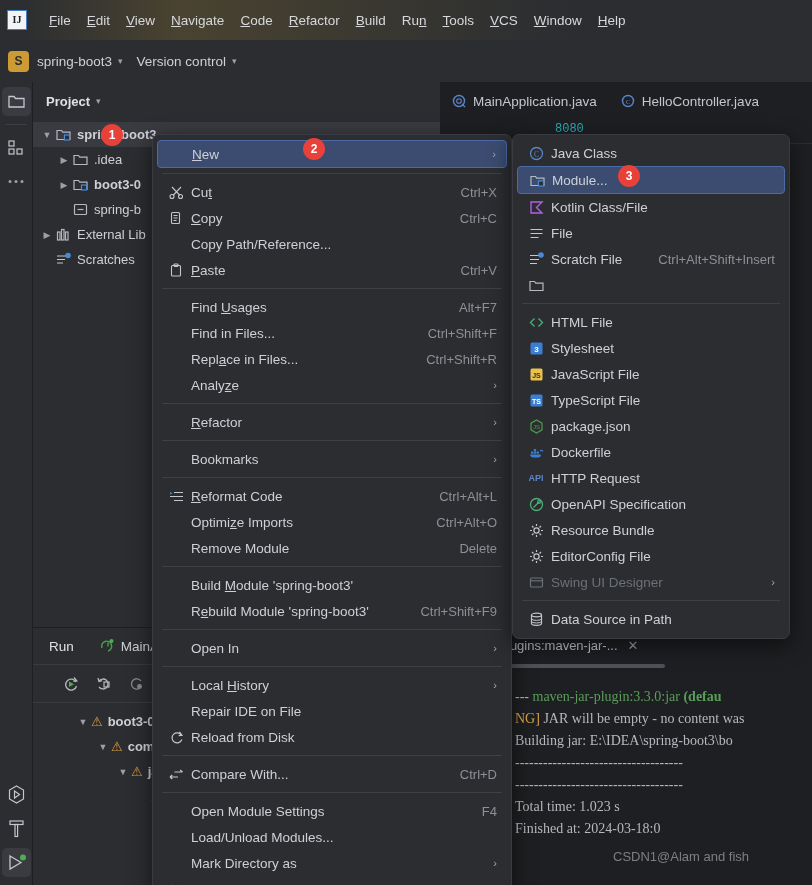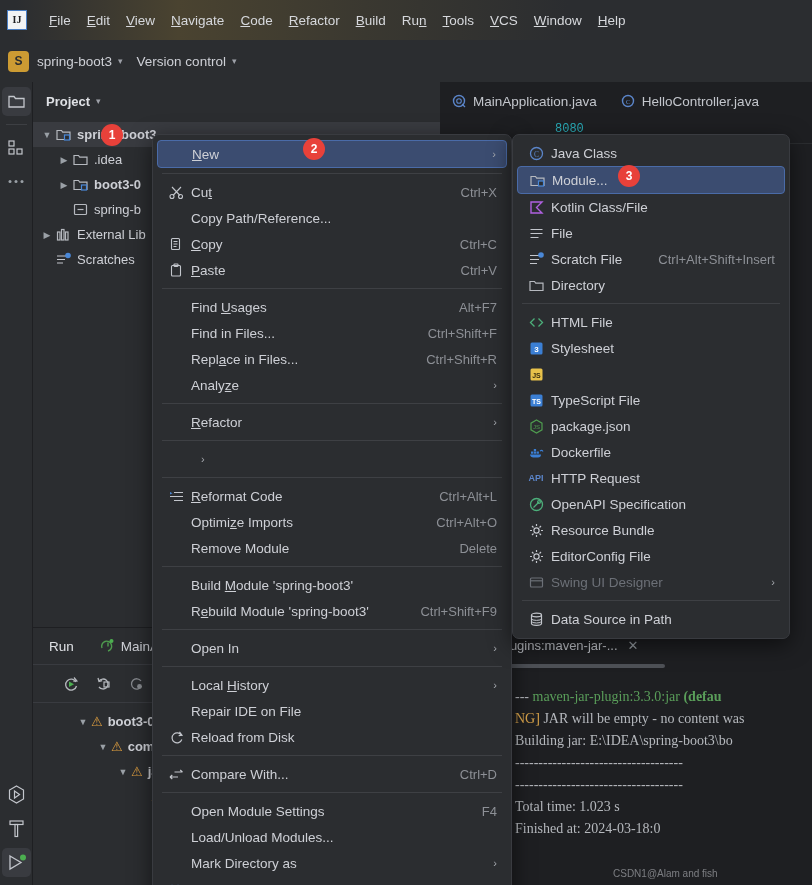--- a/index.html
+++ b/index.html
@@ -117,21 +117,21 @@
   .console-tab { height: 37px; display: flex; align-items: center; font-size: 13px; color: #c3c6cc; padding-left: 2px; }
   .console-x { margin-left: 10px; color: #9aa0a6; font-size: 13px; }
   .console-scroll { height: 4px; background: #4e5157; width: 160px; margin-left: 0px; border-radius: 2px;}
   .console-body { font-family: Liberation Serif, serif; font-size: 14px; line-height: 22px; padding-top: 18px; padding-left: 10px; white-space: nowrap; overflow: hidden; }
   .c-green { color: #5a9e5a; }
   .c-greenb { color: #5a9e5a; font-weight: bold; }
   .c-grey { color: #b5b8bd; }
   .c-orange { color: #d9a34a; }
   .c-dash { color: #b5b8bd; }
   .watermark {
-    position: absolute; left: 108px; bottom: 6px; font-size: 10px;
+    position: absolute; left: 108px; bottom: 21px; font-size: 13px;
     color: rgba(200,203,208,0.55); font-family: "Liberation Sans", sans-serif;
     white-space: nowrap;
   }
 
   
   .ctxmenu {
     position: absolute; top: 134px; left: 152px; width: 360px;
     background: #2b2d30; border: 1px solid #393b40; border-radius: 7px;
     box-shadow: 0 6px 22px rgba(0,0,0,0.55); padding: 5px 0 6px 0; z-index: 50;
   }
@@ -443,34 +443,34 @@
           <svg width="15" height="15" viewBox="0 0 15 15">
             <circle cx="3" cy="11.5" r="2" fill="none" stroke="#c3c6cc" stroke-width="1.1"></circle>
             <circle cx="11.5" cy="11.5" r="2" fill="none" stroke="#c3c6cc" stroke-width="1.1"></circle>
             <path d="M4 10.5 L12 2 M11 10.5 L3 2" stroke="#c3c6cc" stroke-width="1.1"></path>
           </svg>
         </span>
         <span class="mi-label">Cu<u>t</u></span>
         <span class="mi-short">Ctrl+X</span>
       </div>
       <div class="mi">
-        <span class="mi-icon"></span>
-        <span class="mi-label">Copy Path/Reference...</span>
-      </div>
-      <div class="mi">
         <span class="mi-icon">
           <svg width="15" height="15" viewBox="0 0 15 15">
             <rect x="2.5" y="1.5" width="8" height="11" rx="1" fill="none" stroke="#c3c6cc" stroke-width="1.1"></rect>
             <path d="M4.5 4.5h4M4.5 7h4M4.5 9.5h3" stroke="#c3c6cc" stroke-width="1"></path>
           </svg>
         </span>
         <span class="mi-label"><u>C</u>opy</span>
         <span class="mi-short">Ctrl+C</span>
       </div>
       <div class="mi">
+        <span class="mi-icon"></span>
+        <span class="mi-label">Copy Path/Reference...</span>
+      </div>
+      <div class="mi">
         <span class="mi-icon">
           <svg width="15" height="15" viewBox="0 0 15 15">
             <rect x="2.5" y="2.5" width="9" height="10.5" rx="1" fill="none" stroke="#c3c6cc" stroke-width="1.1"></rect>
             <rect x="5" y="1" width="4" height="2.4" rx="0.6" fill="none" stroke="#c3c6cc" stroke-width="1.1"></rect>
           </svg>
         </span>
         <span class="mi-label"><u>P</u>aste</span>
         <span class="mi-short">Ctrl+V</span>
       </div>
       <div class="msep"></div>
@@ -496,20 +496,21 @@
       </div>
       <div class="msep"></div>
       <div class="mi">
         <span class="mi-icon"></span>
         <span class="mi-label"><u>R</u>efactor</span>
         <span class="mi-arrow">›</span>
       </div>
       <div class="msep"></div>
       <div class="mi">
         <span class="mi-icon"></span>
+        <span class="mi-label">Bookmarks</span>
         <span class="mi-arrow">›</span>
       </div>
       <div class="msep"></div>
       <div class="mi">
         <span class="mi-icon">
           <svg width="15" height="15" viewBox="0 0 15 15">
             <path d="M1 3 L3.5 4.2 L1 5.4Z" fill="#4a88d8"></path>
             <path d="M5 3.5h9M1 7.5h13M5 11.5h9" stroke="#c3c6cc" stroke-width="1.1"></path>
           </svg>
         </span>
@@ -644,21 +645,20 @@
         </span>
         <span class="mi-label">Scratch File</span>
         <span class="mi-short">Ctrl+Alt+Shift+Insert</span>
       </div>
       <div class="mi">
         <span class="mi-icon">
           <svg width="15" height="15" viewBox="0 0 15 15">
             <path d="M1 3.5h4.5l1.2 1.6H14V12.5H1z" fill="none" stroke="#b6b9bf" stroke-width="1.2"></path>
           </svg>
         </span>
-        <span class="mi-label">Directory</span>
       </div>
       <div class="msep"></div>
       <div class="mi">
         <span class="mi-icon">
           <svg width="15" height="15" viewBox="0 0 15 15">
             <path d="M5.5 3.5 L1.5 7.5 L5.5 11.5 M9.5 3.5 L13.5 7.5 L9.5 11.5" fill="none" stroke="#4caf7a" stroke-width="1.3"></path>
           </svg>
         </span>
         <span class="mi-label">HTML File</span>
       </div>
@@ -671,20 +671,21 @@
         </span>
         <span class="mi-label">Stylesheet</span>
       </div>
       <div class="mi">
         <span class="mi-icon">
           <svg width="15" height="15" viewBox="0 0 15 15">
             <rect x="1.5" y="1.5" width="12" height="12" rx="1.5" fill="#e8c24a"></rect>
             <text x="7.5" y="11" font-size="7" fill="#3a2f10" text-anchor="middle" font-family="Liberation Sans" font-weight="bold">JS</text>
           </svg>
         </span>
+        <span class="mi-label">JavaScript File</span>
       </div>
       <div class="mi">
         <span class="mi-icon">
           <svg width="15" height="15" viewBox="0 0 15 15">
             <rect x="1.5" y="1.5" width="12" height="12" rx="1.5" fill="#3b7fd4"></rect>
             <text x="7.5" y="11" font-size="7" fill="#ffffff" text-anchor="middle" font-family="Liberation Sans" font-weight="bold">TS</text>
           </svg>
         </span>
         <span class="mi-label">TypeScript File</span>
       </div>

